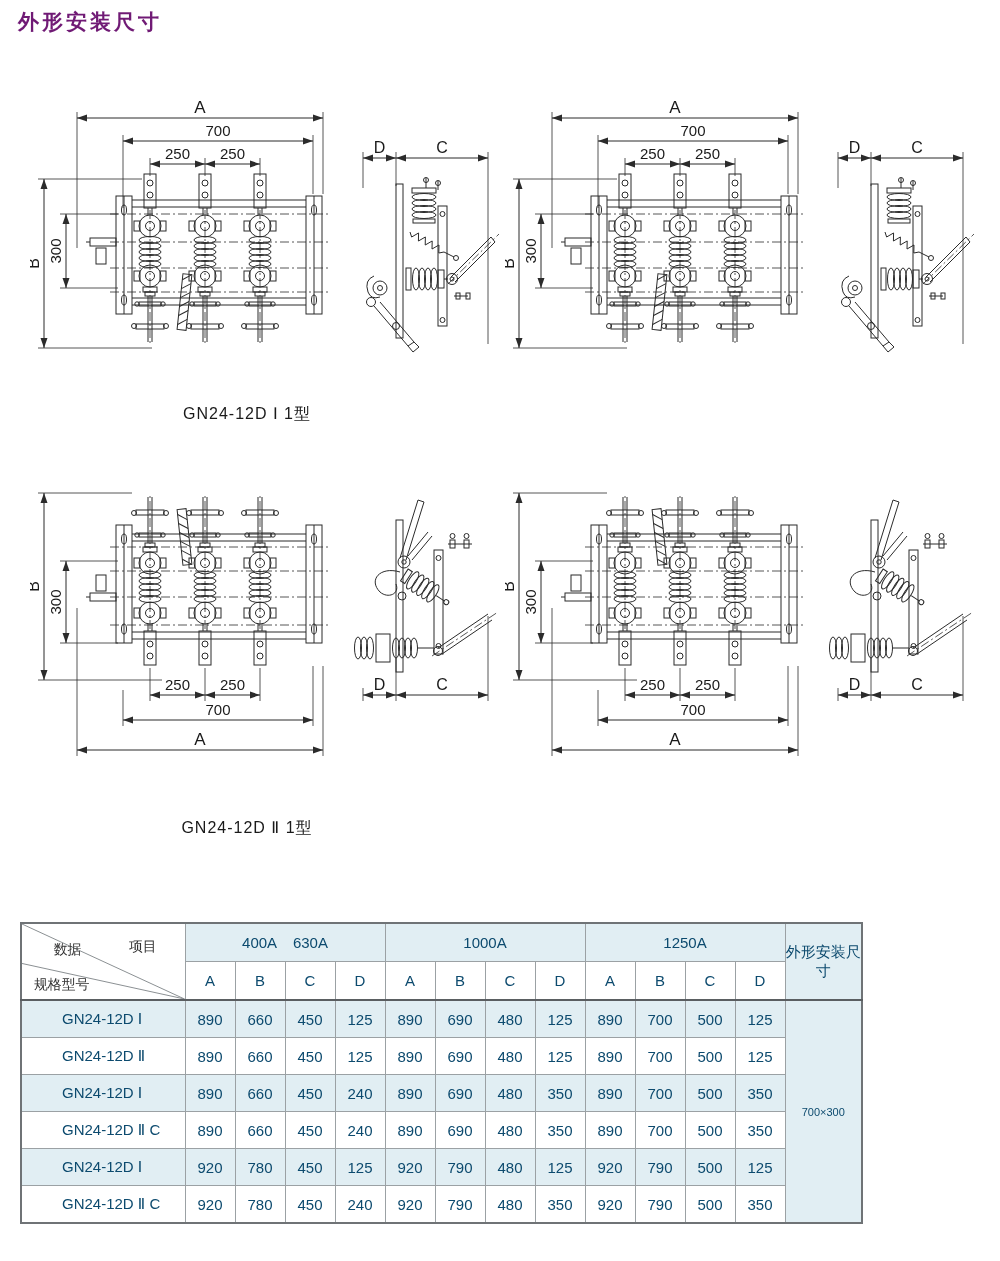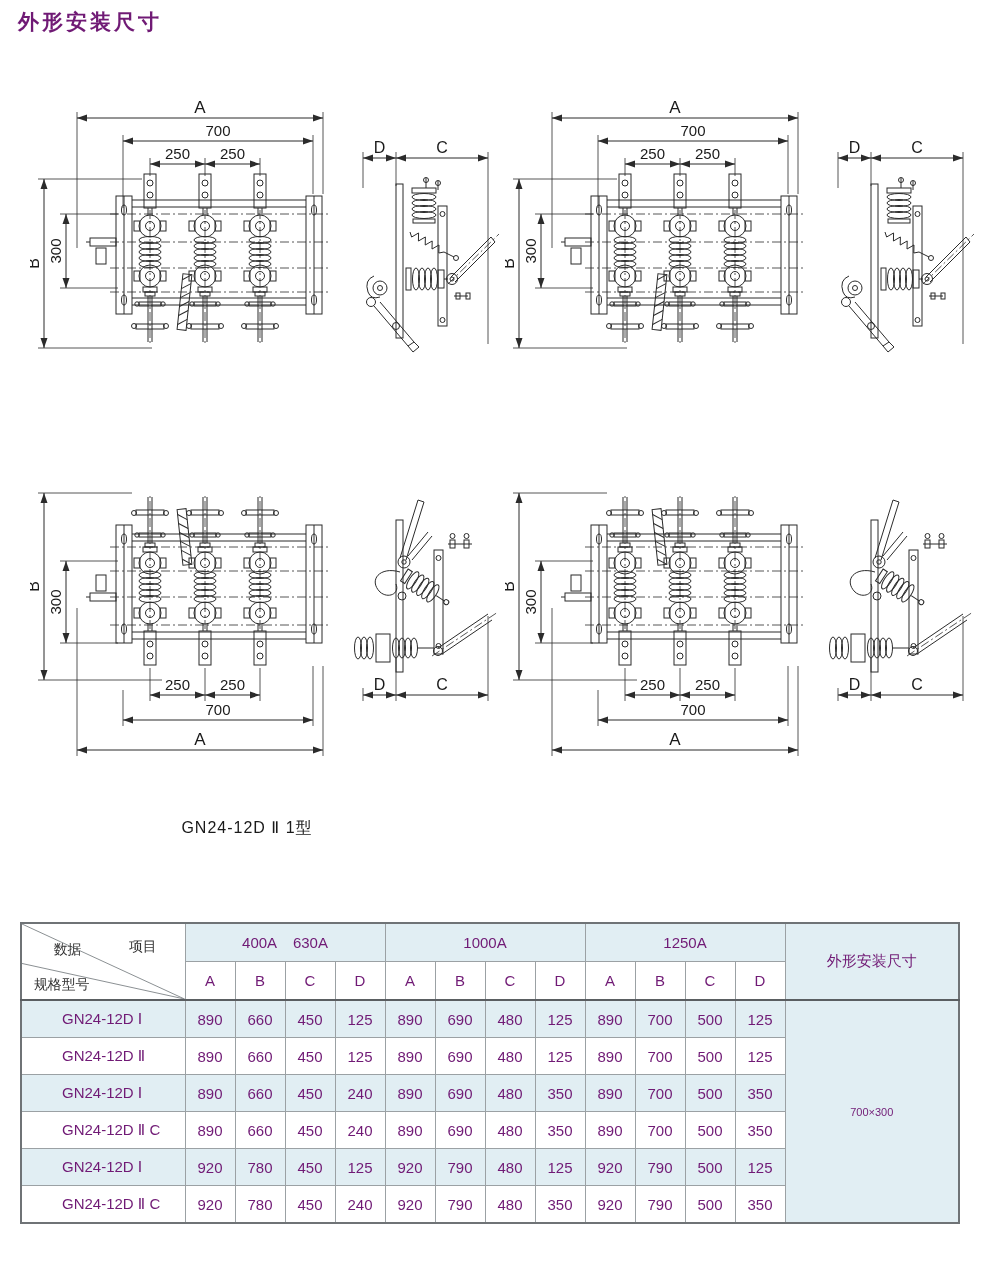--- a/index.html
+++ b/index.html
@@ -6,21 +6,21 @@
   body{width:1000px;height:1261px;position:relative;font-family:"Liberation Sans",sans-serif;color:#333;}
   .page-title{position:absolute;left:18px;top:8px;margin:0;font-size:21px;font-weight:bold;color:#701a75;letter-spacing:3px;}
   figure.drawing{position:absolute;margin:0;padding:0;}
   #d0{left:30px;top:96px;width:470px;}
   #d1{left:505px;top:96px;width:470px;}
   #d2{left:30px;top:458px;width:470px;}
   #d3{left:505px;top:458px;width:470px;}
   .drawing svg{display:block;}
   .caption{text-align:center;font-size:16px;color:#1a1a1a;margin-top:8px;transform:translateX(-18px);letter-spacing:1px;}
   #d2 .caption,#d3 .caption{margin-top:20px;}
-  .spec-table{position:absolute;left:20px;top:922px;width:940px;border-collapse:collapse;table-layout:fixed;font-size:15px;color:#701a75;border:2px solid #6f7376;}
+  .spec-table{position:absolute;left:20px;top:922px;width:843px;border-collapse:collapse;table-layout:fixed;font-size:15px;color:#0c4a6e;border:2px solid #6f7376;}
   .spec-table td,.spec-table th{border:1px solid #9ba1a4;text-align:center;padding:0;font-weight:normal;}
   .spec-table thead tr:nth-child(1) td{height:37px;}
   .spec-table thead tr:nth-child(2) td{height:37px;background:#fff;}
   .spec-table thead tr:nth-child(2) td{border-bottom:2px solid #5a5e61;}
   .corner-cell{border-bottom:2px solid #5a5e61 !important;position:relative;background:#fff;padding:0;}
   .mount-head{border-bottom:2px solid #5a5e61 !important;}
   .spec-table tbody td{height:36px;}
   .shade{background:#e1eef3;}
   tr.shade td{background:#e1eef3;}
   .group-head{background:#e1eef3;white-space:pre;}
@@ -236,20 +236,21 @@
       <polygon points="366,62 356,58.5 356,65.5" fill="#2b2b2b"></polygon>
       <text x="349.5" y="57" font-size="16" fill="#1a1a1a" text-anchor="middle">D</text>
       <line x1="366" y1="62" x2="458" y2="62" stroke="#2b2b2b" stroke-width="1"></line>
       <polygon points="366,62 376,58.5 376,65.5" fill="#2b2b2b"></polygon>
       <polygon points="458,62 448,58.5 448,65.5" fill="#2b2b2b"></polygon>
       <text x="412" y="57" font-size="16" fill="#1a1a1a" text-anchor="middle">C</text>
       <line x1="333" y1="56" x2="333" y2="92" stroke="#2b2b2b" stroke-width="0.8"></line>
       <line x1="366" y1="56" x2="366" y2="90" stroke="#2b2b2b" stroke-width="0.8"></line>
       <line x1="458" y1="56" x2="458" y2="248" stroke="#2b2b2b" stroke-width="0.8"></line>
     </svg>
+  <figcaption class="caption">GN24-12D Ⅰ 1型</figcaption>
 </figure>
 
 <figure class="drawing" id="d1">
   <svg class="drawing-svg" width="470" height="300" viewBox="0 0 470 300">
       <g transform="translate(88,78)">
         <rect x="-2" y="22" width="16" height="118" fill="none" stroke="#2b2b2b" stroke-width="1"></rect>
         <line x1="6" y1="22" x2="6" y2="140" stroke="#2b2b2b" stroke-width="1"></line>
         <rect x="188" y="22" width="16" height="118" fill="none" stroke="#2b2b2b" stroke-width="1"></rect>
         <line x1="196" y1="22" x2="196" y2="140" stroke="#2b2b2b" stroke-width="1"></line>
         <ellipse cx="6" cy="36" rx="2.5" ry="5" fill="none" stroke="#2b2b2b" stroke-width="1"></ellipse>

